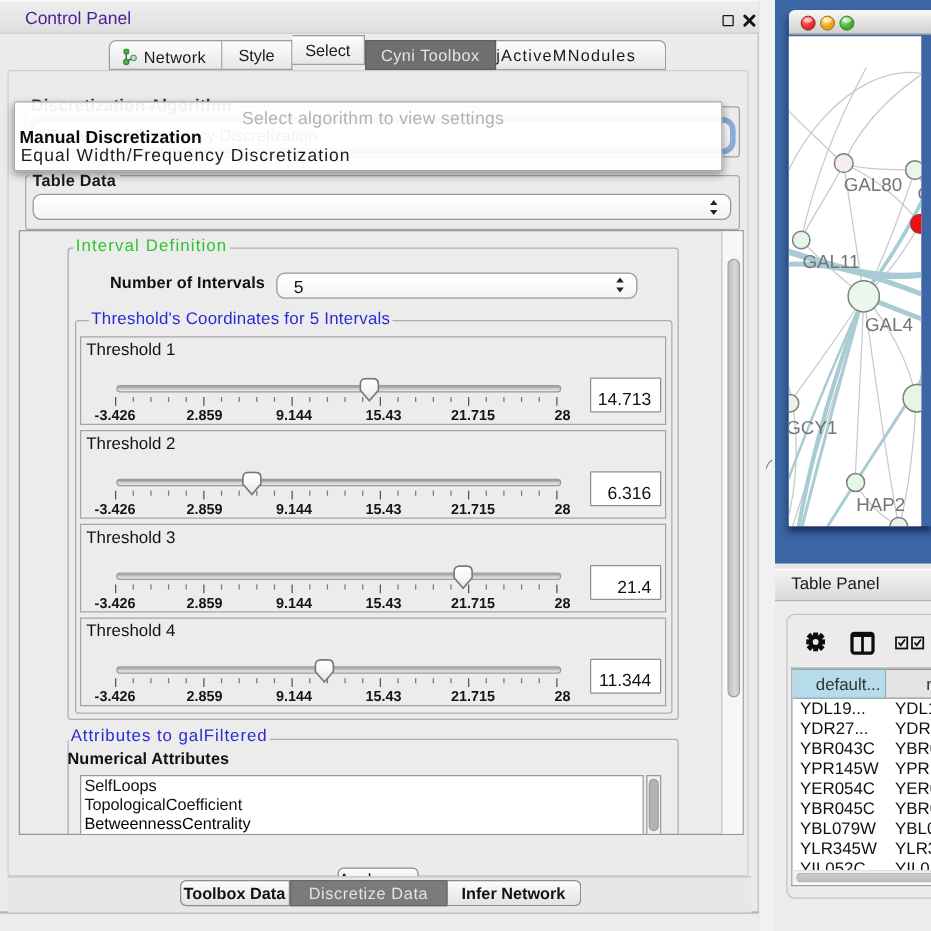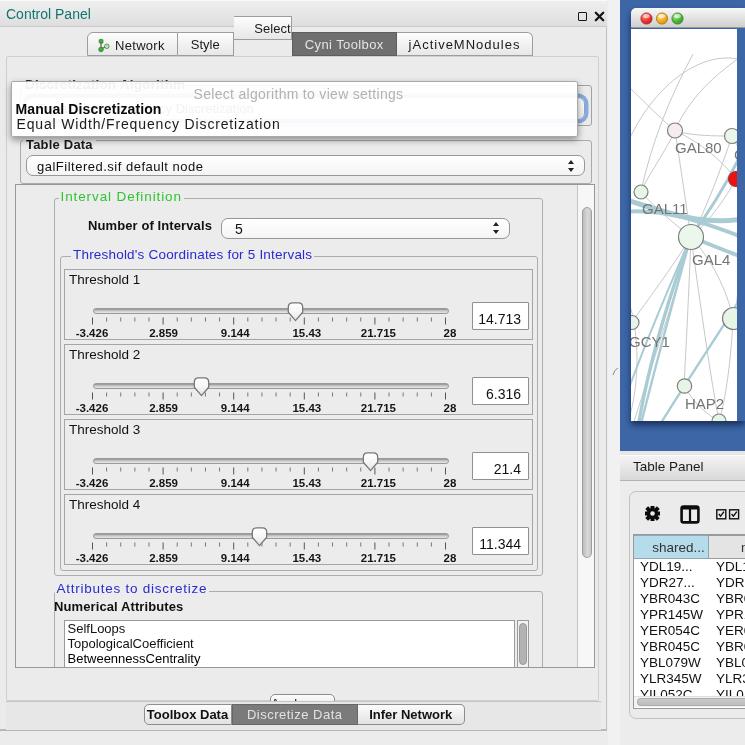--- a/index.html
+++ b/index.html
@@ -21,51 +21,50 @@
 .vbox{position:absolute;left:407.5px;top:32.5px;width:57px;height:28px;background:#fff;border:1px solid #909090;border-radius:1px;font-size:14px;color:#111;text-align:right;line-height:20px;padding:6px 7px 0 0}
 .ticklbl{position:absolute;top:57px;font-size:11.5px;font-weight:bold;color:#151515;transform:translateX(-50%)}
 .tabtxt{font-size:13px;color:#1a1a1a}
 </style>
 </head>
 <body>
 
 <div class="abs" id="leftwin" style="left:0;top:0;width:607px;height:731px;background:#ebebeb;border-right:1px solid #c2c2c2;border-bottom:2px solid #b8b8b8">
 
   <div class="abs" style="left:0;top:0;width:607px;height:27px;background:linear-gradient(#efefef,#dedede);border-top:1px solid #f8f8f8;border-bottom:1px solid #c9c9c9"></div>
-  <div class="abs" style="left:6px;top:6px;font-size:14px;color:#0f766e">Control Panel</div>
+  <div class="abs" style="left:20px;top:6px;font-size:14px;color:#4c1d95">Control Panel</div>
   <div class="abs" style="left:578px;top:12px;width:9px;height:9px;border:1.5px solid #151515;border-radius:1px"></div>
   <svg class="abs" style="left:594px;top:11px" width="11" height="11" viewBox="0 0 11 11">
       <path d="M1.8 1.8 L9.2 9.2 M9.2 1.8 L1.8 9.2" stroke="#151515" stroke-width="2.3" stroke-linecap="round"></path>
     </svg>
 
   <div class="abs" style="left:87px;top:32px;width:90.5px;height:24px;background:linear-gradient(#fdfdfd,#e7e7e7);border:1px solid #9d9d9d;border-radius:6px 0 0 0">
     <svg class="abs" style="left:9px;top:5px" width="13" height="15" viewBox="0 0 13 15">
         <line x1="4" y1="4" x2="4" y2="11" stroke="#555" stroke-width="1.1"></line>
         <line x1="4" y1="11" x2="9.5" y2="8.5" stroke="#555" stroke-width="1.1"></line>
         <rect x="2.2" y="1.4" width="3.8" height="3.8" rx="0.8" fill="#3fae3f" stroke="#2a7a2a" stroke-width="0.7"></rect>
         <circle cx="4" cy="11.5" r="2.3" fill="#3fae3f" stroke="#2a7a2a" stroke-width="0.7"></circle>
         <circle cx="9.8" cy="8.3" r="2.3" fill="#b9e0b9" stroke="#2a7a2a" stroke-width="0.7"></circle>
       </svg>
     <div class="abs tabtxt" style="left:27px;top:5px;letter-spacing:0.3px">Network</div>
   </div>
   <div class="abs" style="left:177.5px;top:32px;width:56.5px;height:24px;background:linear-gradient(#fdfdfd,#e7e7e7);border:1px solid #9d9d9d;border-left:none;text-align:center"><span class="tabtxt" style="line-height:23px">Style</span></div>
-  <div class="abs" style="left:234px;top:16px;width:57.5px;height:24px;background:linear-gradient(#fdfdfd,#e7e7e7);border:1px solid #9d9d9d;border-left:none;text-align:right"><span class="tabtxt" style="line-height:23px">Select</span></div>
+  <div class="abs" style="left:234px;top:28px;width:57.5px;height:24px;background:linear-gradient(#fdfdfd,#e7e7e7);border:1px solid #9d9d9d;border-left:none;text-align:center"><span class="tabtxt" style="line-height:23px">Select</span></div>
   <div class="abs" style="left:291.5px;top:32px;width:105.5px;height:24px;background:#6f6f6f;border:1px solid #5e5e5e;text-align:center"><span style="font-size:13px;color:#e4e4e4;line-height:23px;letter-spacing:0.4px">Cyni Toolbox</span></div>
-  <div class="abs" style="left:397px;top:32px;width:136px;height:24px;background:linear-gradient(#fdfdfd,#e7e7e7);border:1px solid #9d9d9d;border-left:none;border-radius:0 6px 0 0;text-align:center"><span class="tabtxt" style="line-height:23px;letter-spacing:1px">jActiveMNodules</span></div>
+  <div class="abs" style="left:397px;top:32px;width:136px;height:24px;background:linear-gradient(#fdfdfd,#e7e7e7);border:1px solid #9d9d9d;border-left:none;border-radius:0 6px 0 0;text-align:left"><span class="tabtxt" style="line-height:23px;letter-spacing:1px">jActiveMNodules</span></div>
 
   <div class="abs" style="left:6px;top:56px;width:593px;height:645px;background:#ebebeb;border:1px solid #cfcfcf;border-radius:2px"></div>
 
   <div class="abs b" style="left:25px;top:77px;font-size:13.5px;color:#2e2e2e;letter-spacing:0.2px">Discretization Algorithm</div>
   <div class="group" style="left:20px;top:84.5px;width:572px;height:41px;border-color:#a2a2a2"></div>
   <div class="abs" style="left:26px;top:97px;width:558.5px;height:23px;background:linear-gradient(#fff,#f0f0f0);border:1px solid #8aa6cf;border-radius:7px;box-shadow:0 0 0 3.5px rgba(110,155,215,0.8);font-size:13px;color:#444;line-height:21px;padding-left:10px">Equal Width/Frequency Discretization</div>
 
   <div class="group" style="left:20px;top:139.5px;width:572px;height:44.5px;border-color:#aaaaaa"></div>
   <div class="abs b" style="left:23px;top:137px;font-size:13px;color:#1a1a1a;background:#ebebeb;padding:0 3px;letter-spacing:0.2px">Table Data</div>
   <div class="combo" style="left:26px;top:155px;width:558.5px;height:21px;border-radius:7px">
-      <span class="ct" style="top:2.5px;letter-spacing:0.5px">galFiltered.sif default node</span>
       <span class="spin" style="right:9px"></span>
     </div>
 
   <div class="abs" style="left:10.5px;top:80.5px;width:567px;height:56.5px;background:rgba(255,255,255,0.93);border:1px solid #a9a9a9;border-radius:2px;box-shadow:0 3px 7px rgba(0,0,0,0.4)">
     <div class="abs" style="left:182px;top:4px;font-size:14px;color:#b2b2b2;letter-spacing:0.3px">Select algorithm to view settings</div>
     <div class="abs b" style="left:4px;top:19.5px;font-size:14px;color:#0a0a0a;letter-spacing:0.1px">Manual Discretization</div>
     <div class="abs" style="left:5px;top:34.5px;font-size:14px;color:#1a1a1a;letter-spacing:0.85px">Equal Width/Frequency Discretization</div>
   </div>
   <div id="scrollpane" class="abs" style="left:14.5px;top:184px;width:580.5px;height:484px;border:1px solid #979797;background:#ececec;overflow:hidden">
 <svg width="0" height="0" style="position:absolute">
@@ -177,21 +176,21 @@
         </svg>
 <span class="ticklbl" style="left:27.5px">-3.426</span>
         <span class="ticklbl" style="left:99.1px">2.859</span>
         <span class="ticklbl" style="left:170.7px">9.144</span>
         <span class="ticklbl" style="left:242.3px">15.43</span>
         <span class="ticklbl" style="left:313.9px">21.715</span>
         <span class="ticklbl" style="left:385.5px">28</span>
 <div class="vbox">11.344</div>
 </div>
 <div class="group" style="left:38px;top:405.5px;width:489px;height:100px"></div>
-<div class="gtitle" style="left:39px;top:397px;color:#2a2ad2;letter-spacing:0.75px">Attributes to discretize</div>
+<div class="gtitle" style="left:39px;top:397px;color:#2a2ad2;letter-spacing:0.75px">Attributes to galFiltered</div>
 <div class="abs b" style="left:38.5px;top:413.5px;font-size:13px;color:#111;letter-spacing:0.1px">Numerical Attributes</div>
 <div class="abs" style="left:48.5px;top:434.5px;width:451px;height:52px;background:#fff;border:1px solid #9a9a9a">
 <div class="abs" style="left:2.5px;top:0.5px;font-size:13px;color:#111">SelfLoops</div>
 <div class="abs" style="left:2.5px;top:15.5px;font-size:13px;color:#111">TopologicalCoefficient</div>
 <div class="abs" style="left:2.5px;top:30.5px;font-size:13px;color:#000000">BetweennessCentrality</div>
 <div class="abs" style="left:2.5px;top:45.5px;font-size:13px;color:#111">ClosenessCentrality</div>
 </div>
 <div class="abs" style="left:501.5px;top:434.5px;width:12px;height:52px;background:#f2f2f2;border:1px solid #9a9a9a">
 <div class="abs" style="left:1px;top:2px;width:8px;height:42px;background:#b3b3b3;border:1px solid #9b9b9b;border-radius:4px"></div>
 </div>
@@ -326,21 +325,21 @@
       <line x1="2" y1="3.4" x2="18" y2="3.4" stroke="#0d0d0d" stroke-width="2.2"></line>
     </svg>
   <svg class="abs" style="left:86px;top:17px" width="25" height="11" viewBox="0 0 25 11">
     <rect x="0.8" y="0.8" width="9" height="9" fill="none" stroke="#111" stroke-width="1.4"></rect>
     <path d="M2.8 5 L4.6 7.2 L8 2.6" fill="none" stroke="#111" stroke-width="1.4"></path>
     <rect x="13.6" y="0.8" width="9" height="9" fill="none" stroke="#111" stroke-width="1.4"></rect>
     <path d="M15.6 5 L17.4 7.2 L20.8 2.6" fill="none" stroke="#111" stroke-width="1.4"></path>
   </svg>
 
   <div class="abs" style="left:3px;top:42px;width:127px;height:175px;background:#fff;border:1px solid #9a9a9a;border-right:none;overflow:hidden">
-    <div class="abs" style="left:0;top:0;width:75px;height:24px;background:#b6dcec;border:1px solid #8fa7b2;border-left:none;text-align:center;font-size:13.5px;color:#333;line-height:23px;text-indent:15px">shared...</div>
+    <div class="abs" style="left:0;top:0;width:75px;height:24px;background:#b6dcec;border:1px solid #8fa7b2;border-left:none;text-align:center;font-size:13.5px;color:#333;line-height:23px;text-indent:15px">default...</div>
     <div class="abs" style="left:75px;top:0;width:60px;height:24px;background:#e4e4e4;border-top:1px solid #9a9a9a;border-bottom:1px solid #9a9a9a;font-size:13.5px;color:#333">
         <span style="position:absolute;left:32px;top:4px">na</span>
       </div>
     <div class="abs" style="left:6px;top:23.5px;font-size:13.5px;color:#111;line-height:16px">YDL19...<br>YDR27...<br>YBR043C<br>YPR145W<br>YER054C<br>YBR045C<br>YBL079W<br>YLR345W<br>YIL052C</div>
     <div class="abs" style="left:82px;top:23.5px;font-size:13.5px;color:#111;line-height:16px">YDL1<br>YDR2<br>YBR0<br>YPR1<br>YER0<br>YBR0<br>YBL0<br>YLR3<br>YIL0</div>
     <div class="abs" style="left:0;top:161px;width:127px;height:10.5px;background:#f2f2f2;border-top:1px solid #e0e0e0">
       <div class="abs" style="left:3px;top:1px;width:124px;height:8px;background:linear-gradient(#cacaca,#bdbdbd);border:1px solid #ababab;border-radius:4px 0 0 4px;border-right:none"></div>
     </div>
   </div>
 </div>

